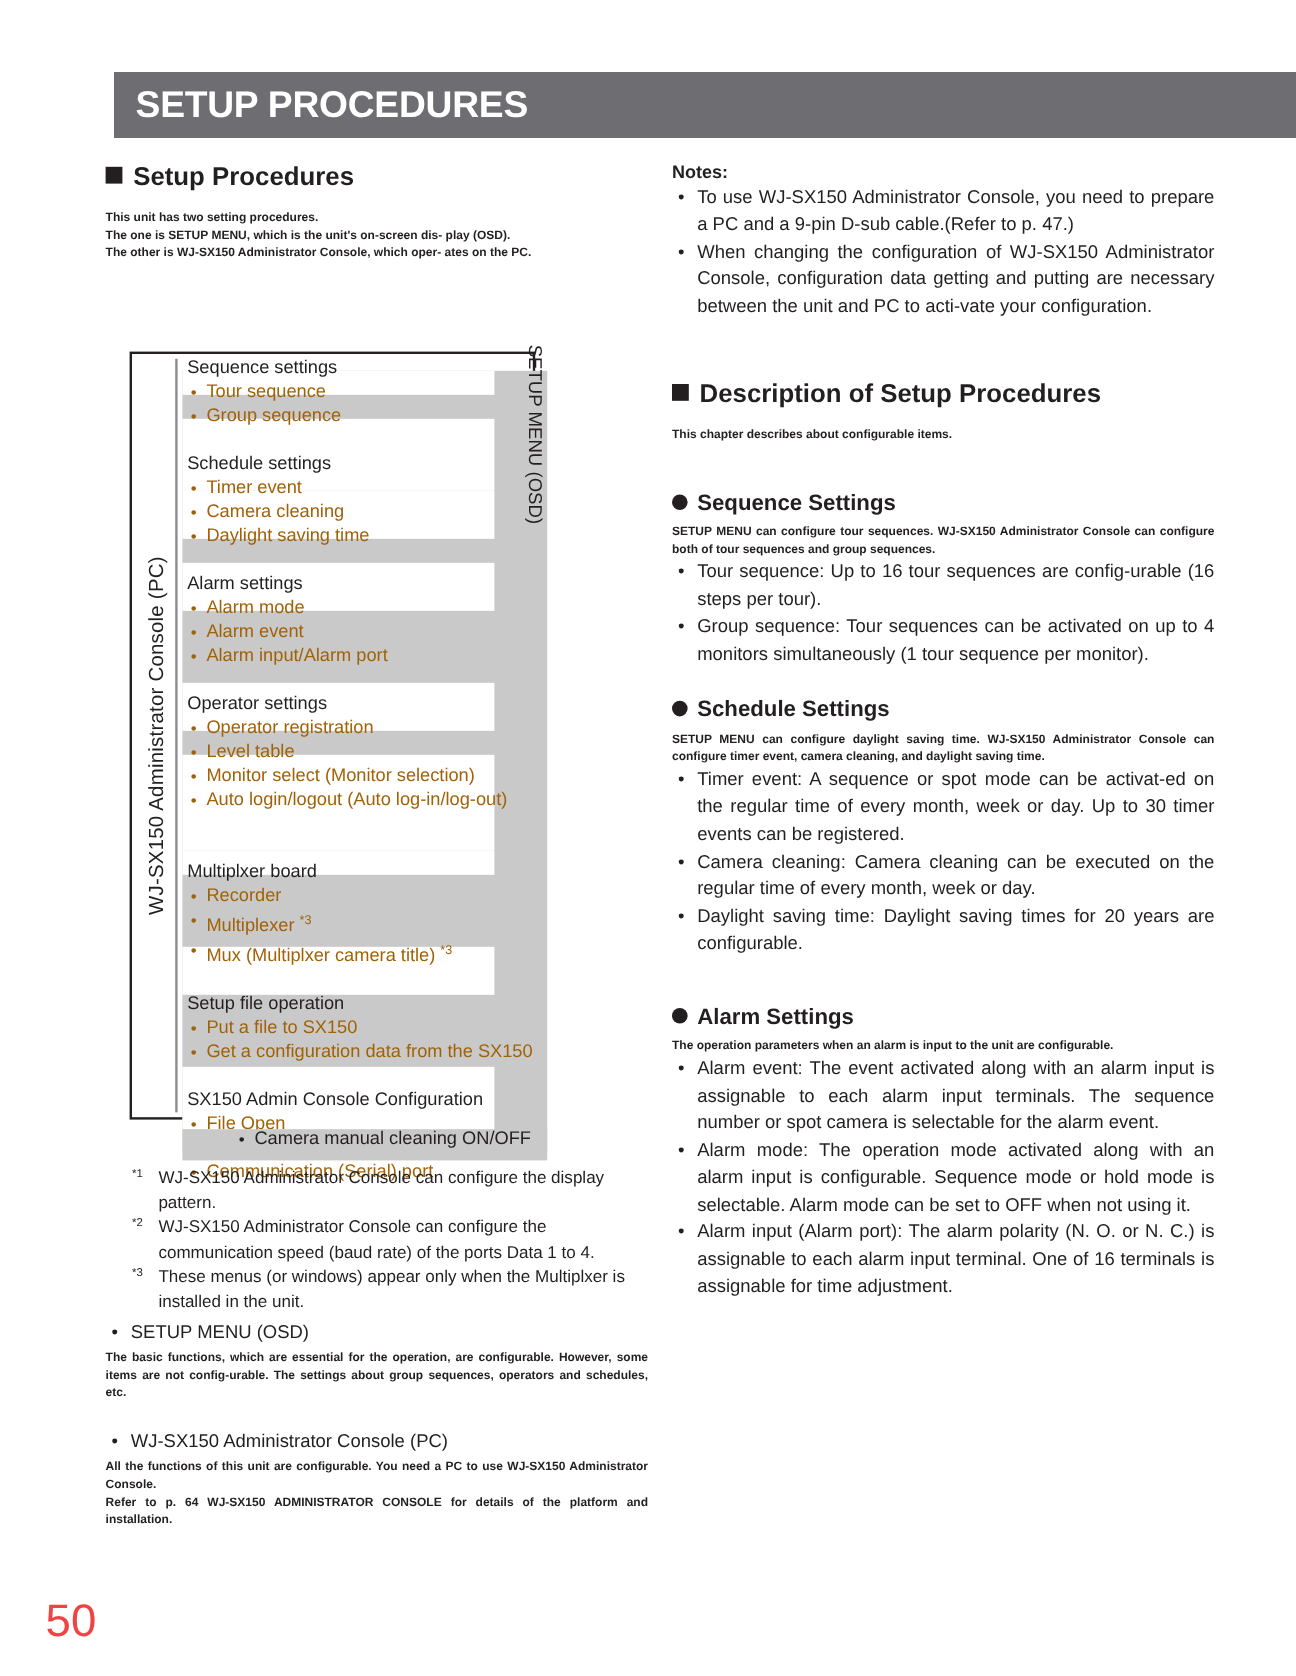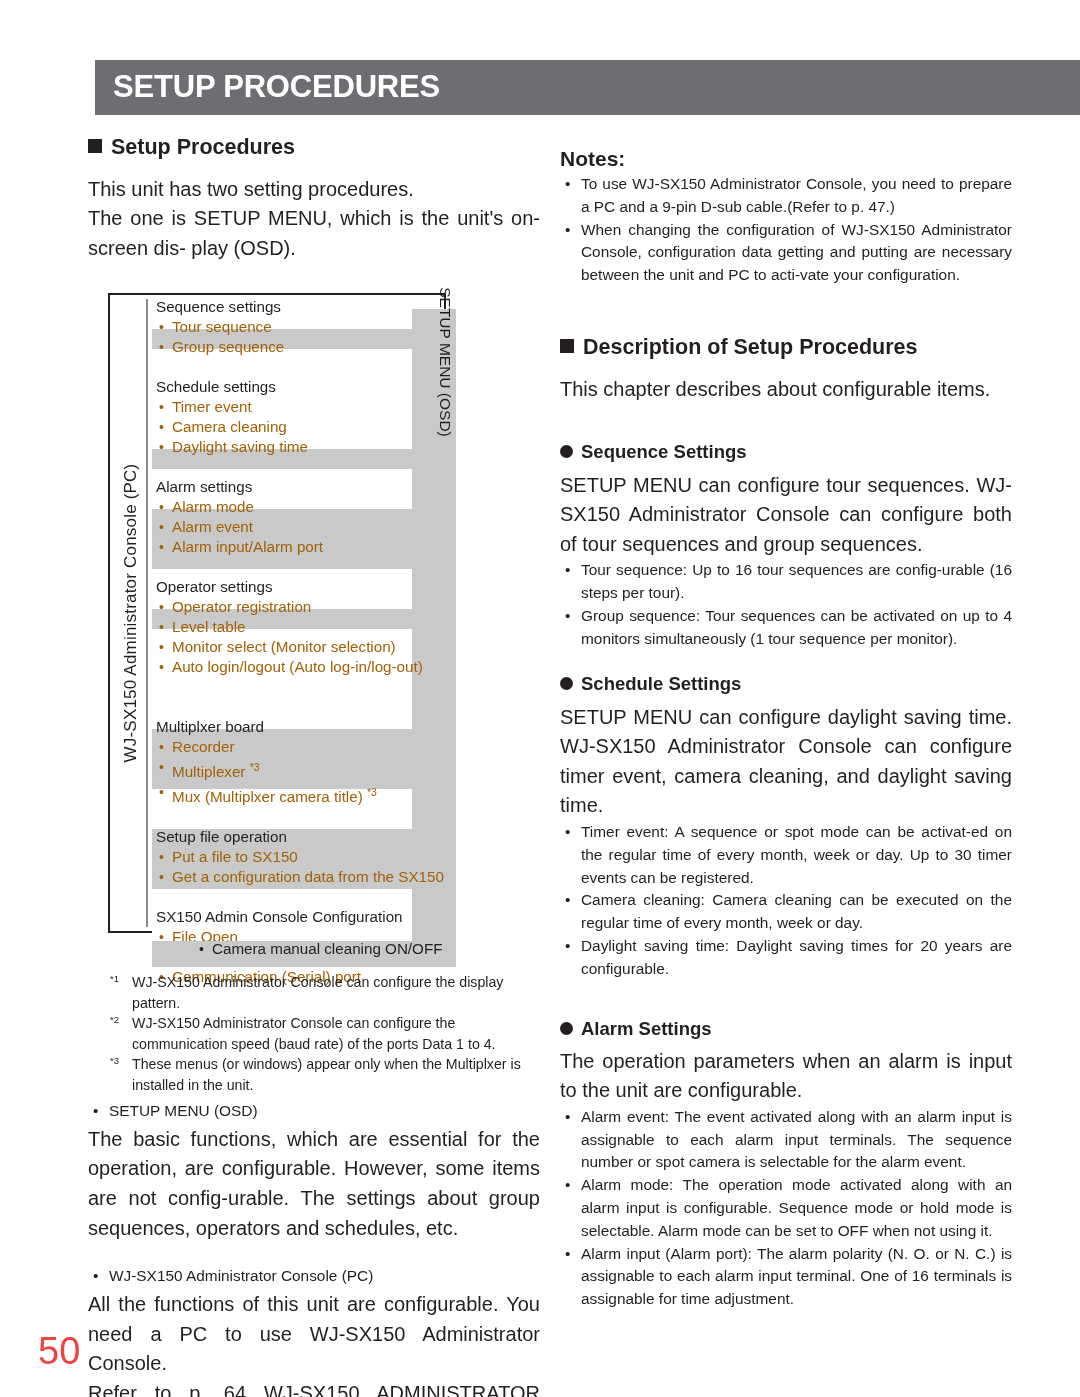--- a/index.html
+++ b/index.html
@@ -85,34 +85,35 @@
     border-radius: 50%;
     background: #231f20;
     margin-right: 8px;
     flex: 0 0 auto;
     position: relative;
     top: 0px;
   }
 
   
   p.body {
-    font-size: 20px;
+    font-size: 10px;
     line-height: 1.48;
     margin: 0 0 0 0;
     text-align: justify;
+    font-weight: bold;
   }
   p.body.nojust { text-align: left; }
   .gap-m { height: 22px; }
   .gap-l { height: 36px; }
   .gap-xl { height: 48px; }
 
   .notes-label {
-    font-size: 21px;
+    font-size: 15px;
     font-weight: bold;
-    margin: 12px 0 2px 0;
+    margin: 0 0 2px 0;
   }
 
   
   ul.blist {
     list-style: none;
     margin: 0;
     padding: 0;
   }
   ul.blist > li {
     position: relative;
@@ -319,20 +320,21 @@
   <div class="banner-title">SETUP PROCEDURES</div>
 </div>
 
 <div class="col-left">
   <div class="h-square">
     <span class="sq"></span>
     <span>Setup Procedures</span>
   </div>
   <p class="body nojust">This unit has two setting procedures.</p>
   <p class="body">The one is SETUP MENU, which is the unit's on-screen dis- play (OSD).</p>
+  <p class="body">The other is WJ-SX150 Administrator Console, which oper- ates on the PC.</p>
 </div>
 
 <div class="diagram">
 
   <div class="dg-frame"></div>
   <div class="dg-vline"></div>
   <div class="dg-vlabel">WJ-SX150 Administrator Console (PC)</div>
 
   <div class="osd-band">
     <div class="osd-vlabel">SETUP MENU (OSD)</div>

